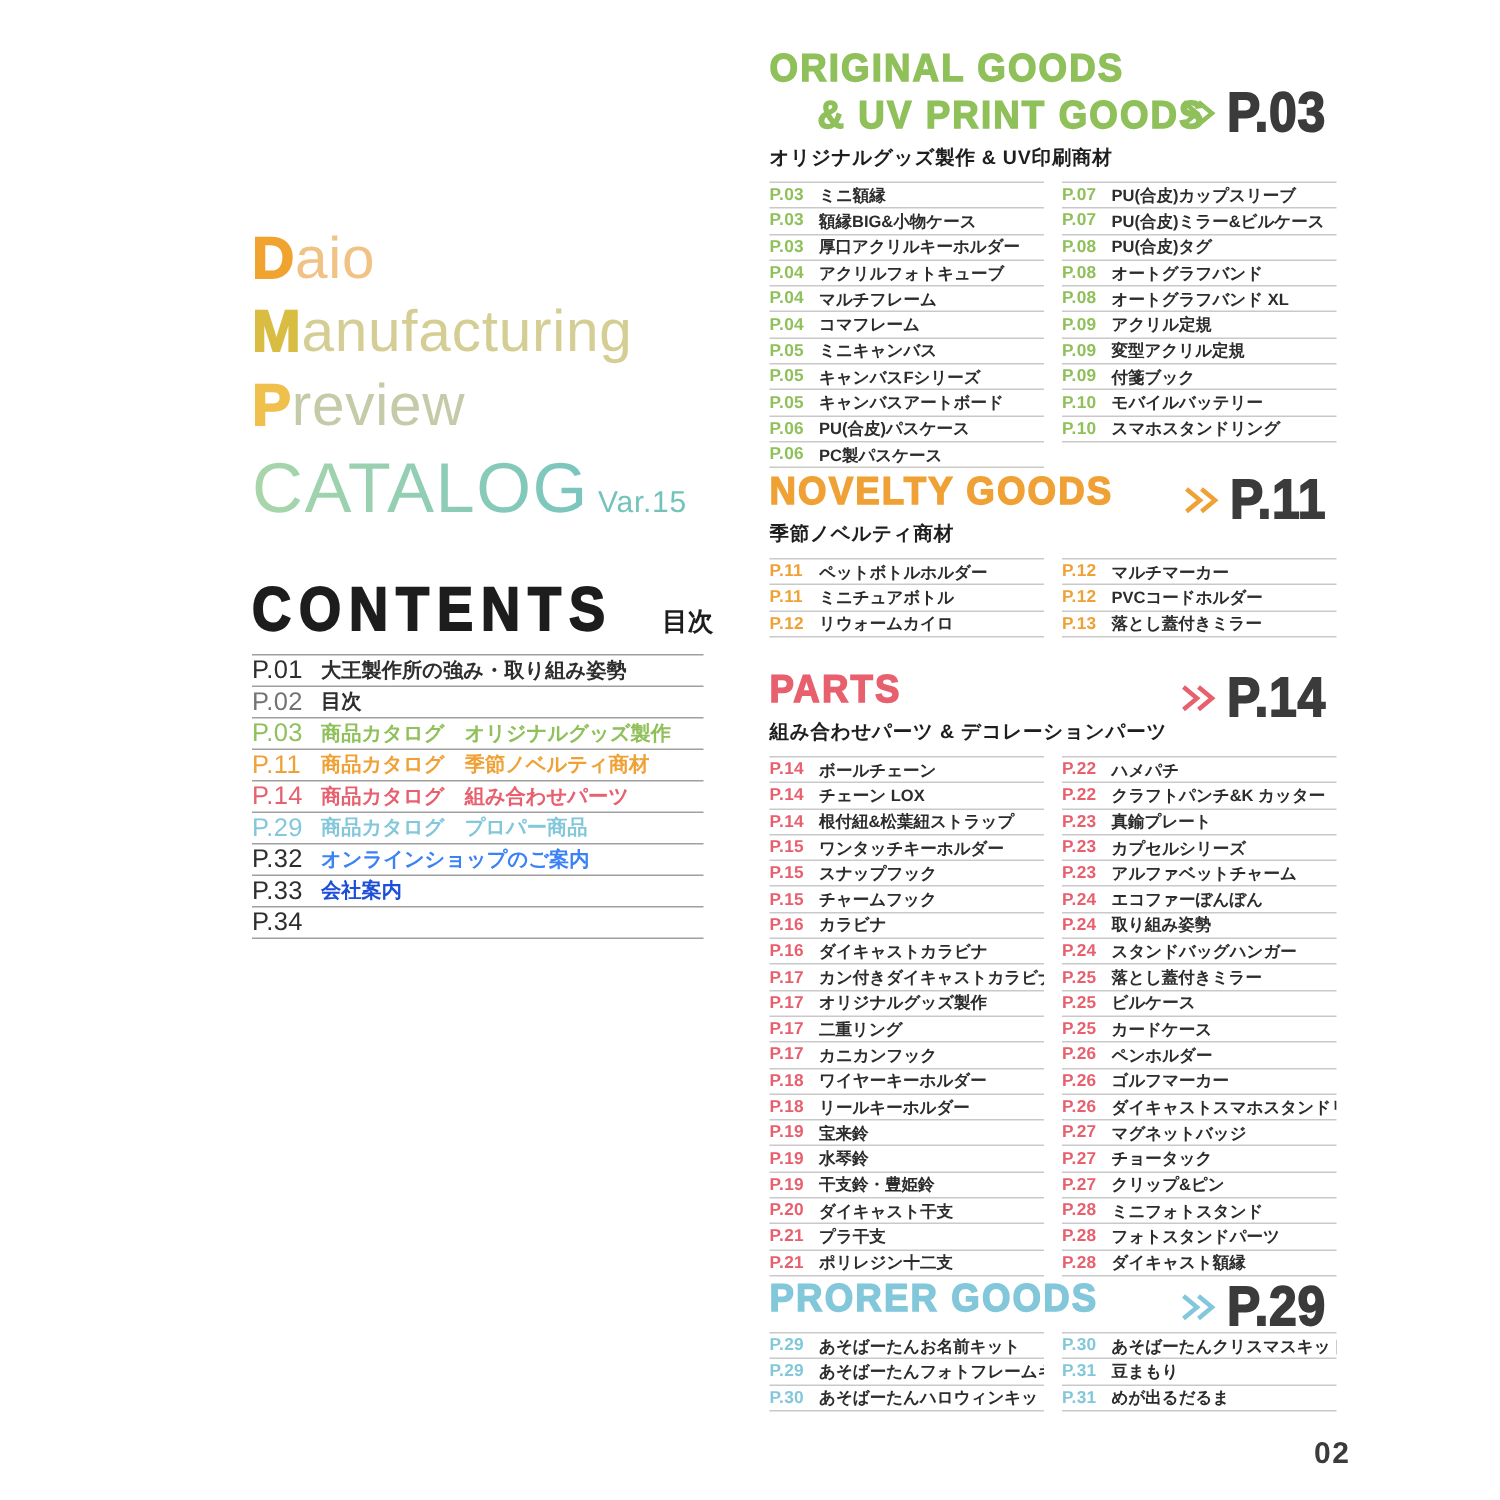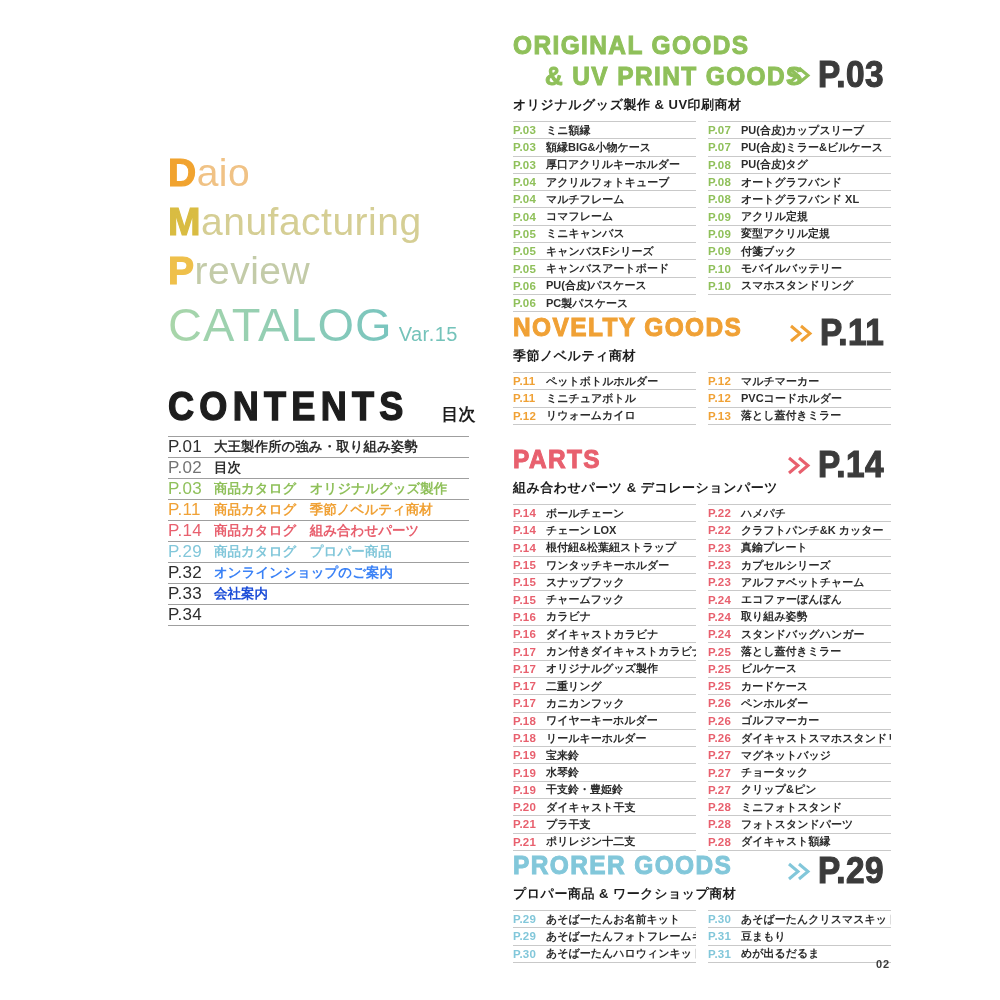--- a/index.html
+++ b/index.html
@@ -39,21 +39,21 @@
   .big-num { font-size:37px; font-weight:700; color:#3b3b3b; -webkit-text-stroke:1.2px #3b3b3b;
              letter-spacing:0.5px; transform:scaleX(.9); transform-origin:left; }
   .chev { display:block; }
 
   .items { display:flex; gap:12px; margin-top:7px; }
   .col { flex:1 1 0; border-top:1px solid #c9c9c9; min-width:0; }
   .item-row { display:flex; align-items:center; height:17.3px; border-bottom:1px solid #c9c9c9; overflow:hidden; }
   .item-page { flex:0 0 33px; font-size:11.5px; font-weight:700; letter-spacing:0.2px; }
   .item-label { font-size:11px; font-weight:700; color:#2c2c2c; white-space:nowrap; letter-spacing:0; }
 
-  .footer-num { position:absolute; left:876px; top:958px; font-size:11px; font-weight:700;
+  .footer-num { position:absolute; left:876px; top:958px; font-size:20px; font-weight:700;
                 color:#3b3b3b; letter-spacing:1px; }
 </style>
 </head>
 <body>
 
 <div class="page">
 
   <div class="logo" id="logo">
       <div class="logo-line"><span class="ini" style="color: rgb(241, 163, 47);">D</span><span style="color: rgb(240, 194, 133);">aio</span></div>
       <div class="logo-line"><span class="ini" style="color: rgb(217, 188, 66);">M</span><span style="color: rgb(213, 206, 148);">anufacturing</span></div>
@@ -433,21 +433,20 @@
             <span class="item-page" style="color: rgb(232, 96, 110);">P.28</span>
             <span class="item-label">ダイキャスト額縁</span>
           </div>
         </div>
       </div>
     </section>
   <section class="sec sec4">
       <div class="sec-head">
         <div>
           <div class="sec-title-line" style="color: rgb(130, 199, 218);">PRORER GOODS</div>
-          <div class="sec-sub">プロパー商品 &amp; ワークショップ商材</div>
         </div>
         <div class="sec-page">
           <svg class="chev" width="27" height="21" viewBox="0 0 27 21">
      <polyline points="3,3 12,10.5 3,18" fill="none" stroke="#82c7da" stroke-width="3"></polyline>
      <polyline points="13,3 22,10.5 13,18" fill="none" stroke="#82c7da" stroke-width="3"></polyline>
    </svg>
           <span class="big-num">P.29</span>
         </div>
       </div>
       <div class="items">

